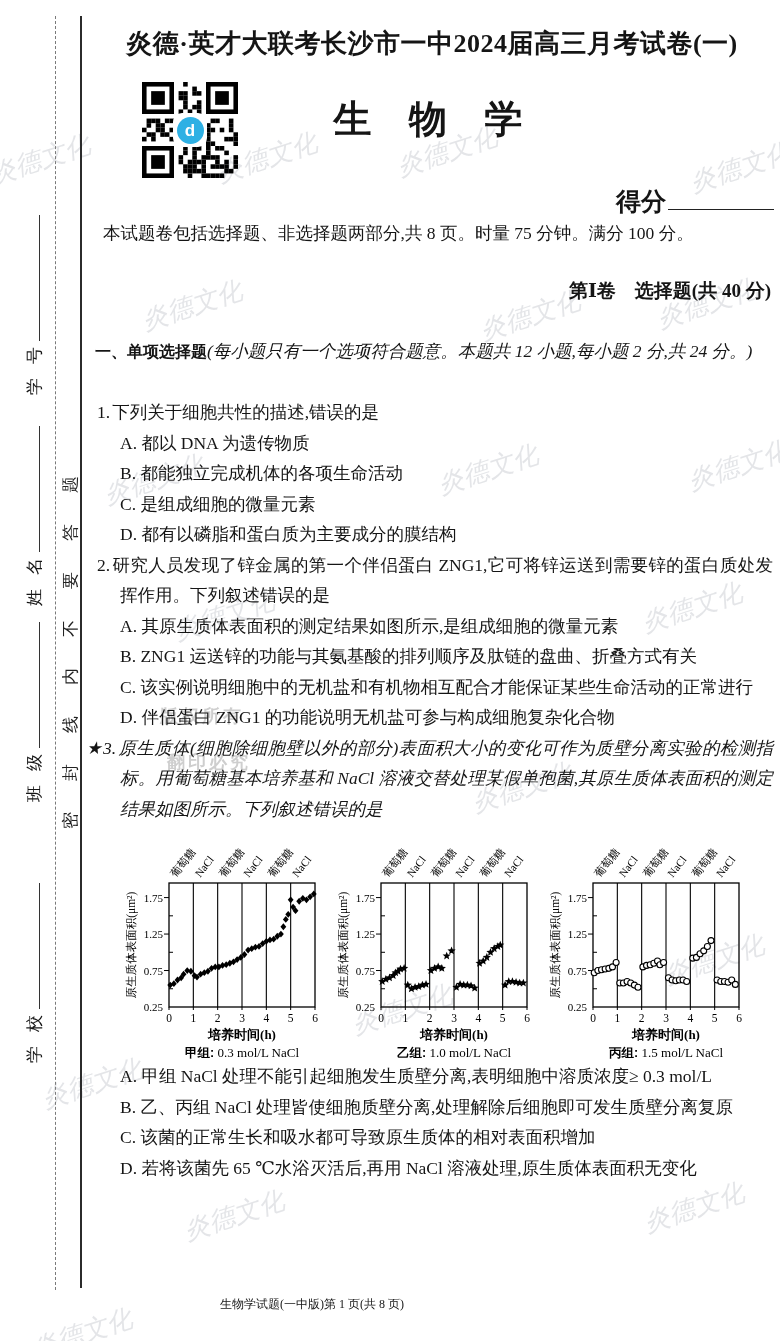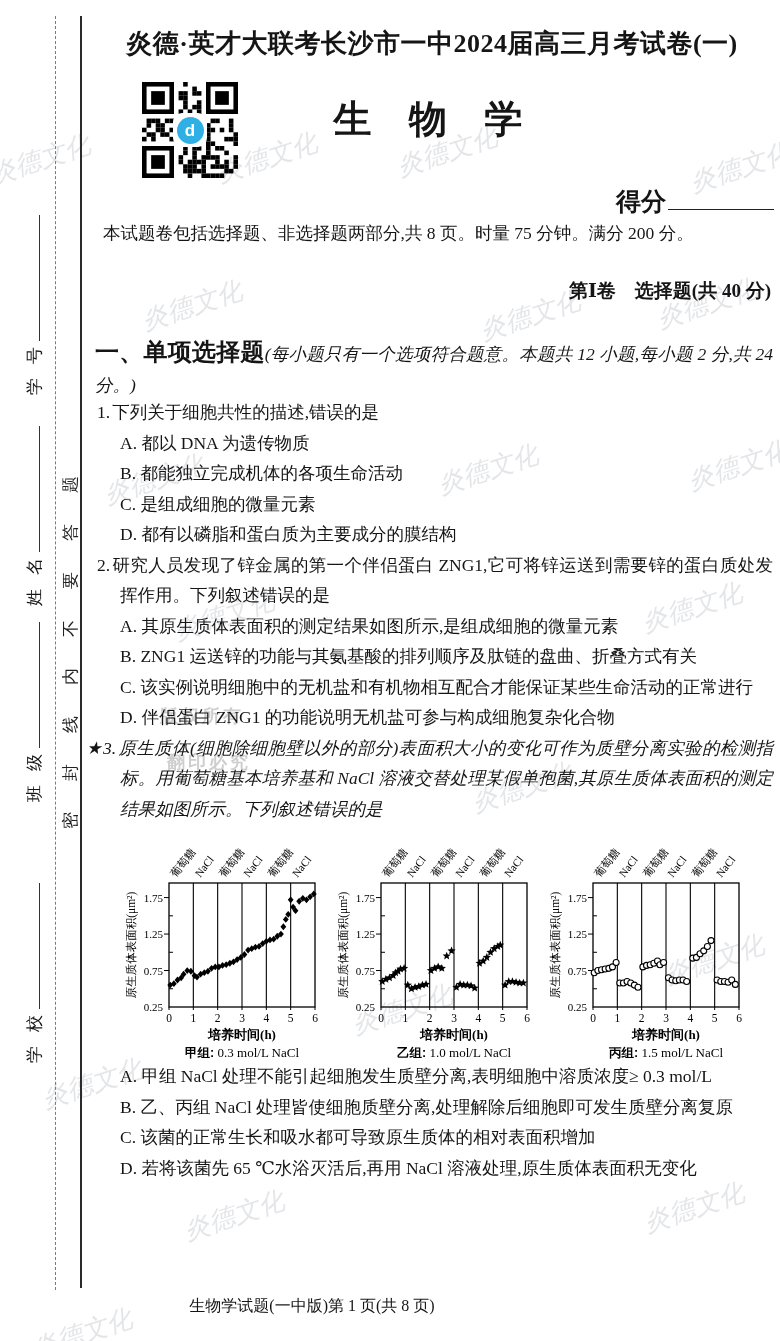--- a/index.html
+++ b/index.html
@@ -39,39 +39,39 @@
         font-family:"Liberation Sans",sans-serif;}
   .score-line{display:inline-block;width:106px;height:19px;border-bottom:1.6px solid #222;
         margin-left:2px;vertical-align:baseline;}
 
   
   .intro{position:absolute;left:95px;top:221px;width:676px;font-size:17.5px;text-indent:8px;}
   .section-title{position:absolute;left:95px;top:278px;width:676px;text-align:right;
         font-size:19px;font-weight:700;}
   .subtitle{position:absolute;left:95px;top:336px;width:678px;font-size:17.5px;
         line-height:31px;text-align:justify;}
-  .subtitle .lead{font-weight:700;font-family:"Liberation Sans",sans-serif;font-size:24px;margin-top:34px;}
+  .subtitle .lead{font-weight:700;font-family:"Liberation Sans",sans-serif;font-size:16px;margin-top:34px;}
   .subtitle .note{font-style:italic;}
 
   .questions{position:absolute;left:95px;top:397px;width:678px;font-size:17.5px;
         line-height:30.5px;text-align:justify;}
   .q-stem{padding-left:25px;text-indent:-23px;}
   .q-stem.star{text-indent:-34px;font-style:italic;}
   .q-num{margin-right:2px;}
   .q-star{margin-right:1px;}
   .option{padding-left:51px;text-indent:-26px;}
 
   
   .figure-row{display:flex;gap:8px;margin:3px 0 2px 28px;}
   .chart{width:204px;height:232px;}
   .chart svg{overflow:visible;display:block;}
 
   
   .page-footer{position:absolute;left:0;top:1296px;width:624px;text-align:center;
-        font-size:16px;}
+        font-size:12px;}
 </style>
 </head>
 <body>
 
 <div class="page">
 
   <div class="wm" style="left:-12px;top:142px">炎德文化</div>
   <div class="wm" style="left:215px;top:140px">炎德文化</div>
   <div class="wm" style="left:395px;top:134px">炎德文化</div>
   <div class="wm" style="left:688px;top:150px">炎德文化</div>
@@ -252,21 +252,21 @@
       <div class="qr-logo-inner">d</div>
     </div>
   </div>
 
   <div class="subject-title">生 物 学</div>
 
   <div class="score">
     <span>得分</span><span class="score-line"></span>
   </div>
 
-  <p class="intro" style="margin:0;">本试题卷包括选择题、非选择题两部分,共 8 页。时量 75 分钟。满分 200 分。</p>
+  <p class="intro" style="margin:0;">本试题卷包括选择题、非选择题两部分,共 8 页。时量 75 分钟。满分 100 分。</p>
 
   <div class="section-title">第Ⅰ卷　选择题(共 40 分)</div>
 
   <div class="subtitle">
     <span class="lead">一、单项选择题</span><span class="note">(每小题只有一个选项符合题意。本题共 12 小题,每小题 2 分,共 24 分。)</span>
   </div>
 
   <div class="questions">
 
     <div class="q-block">

